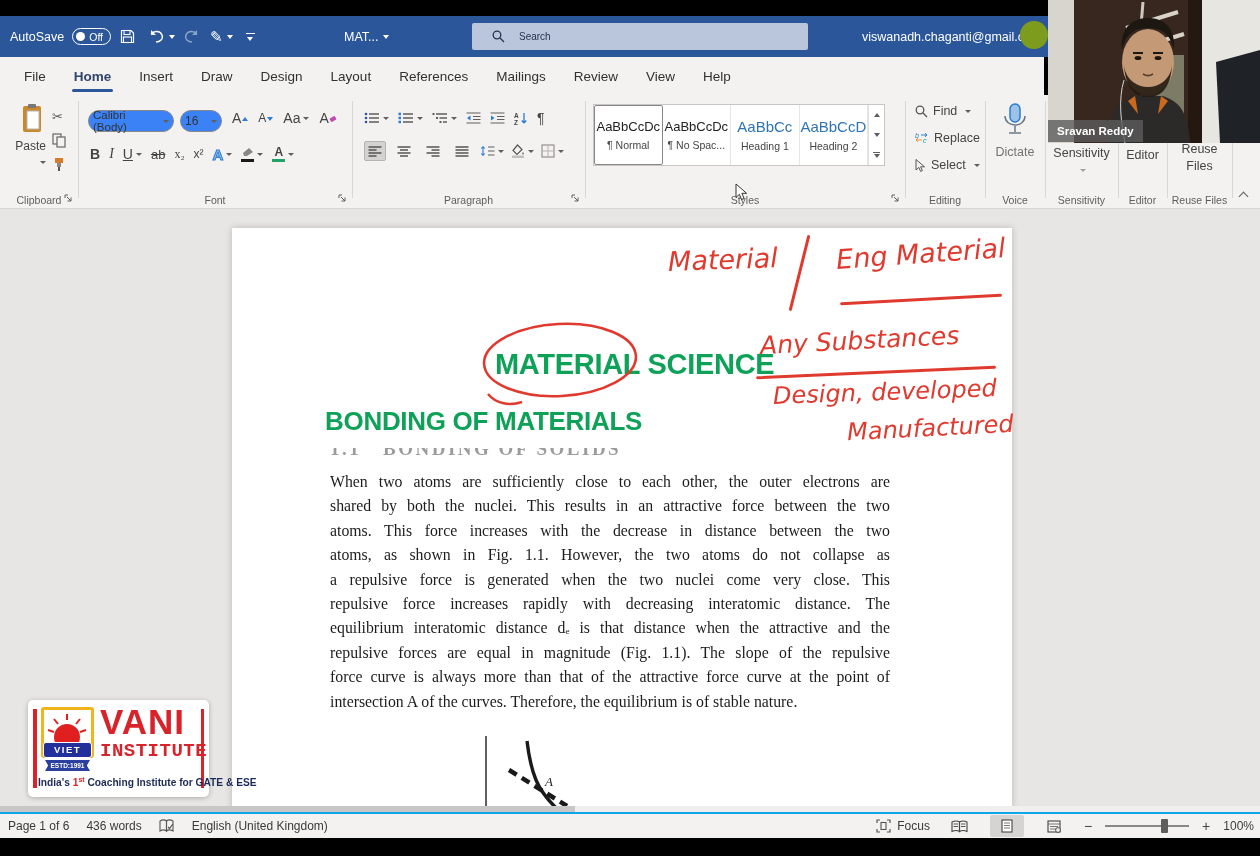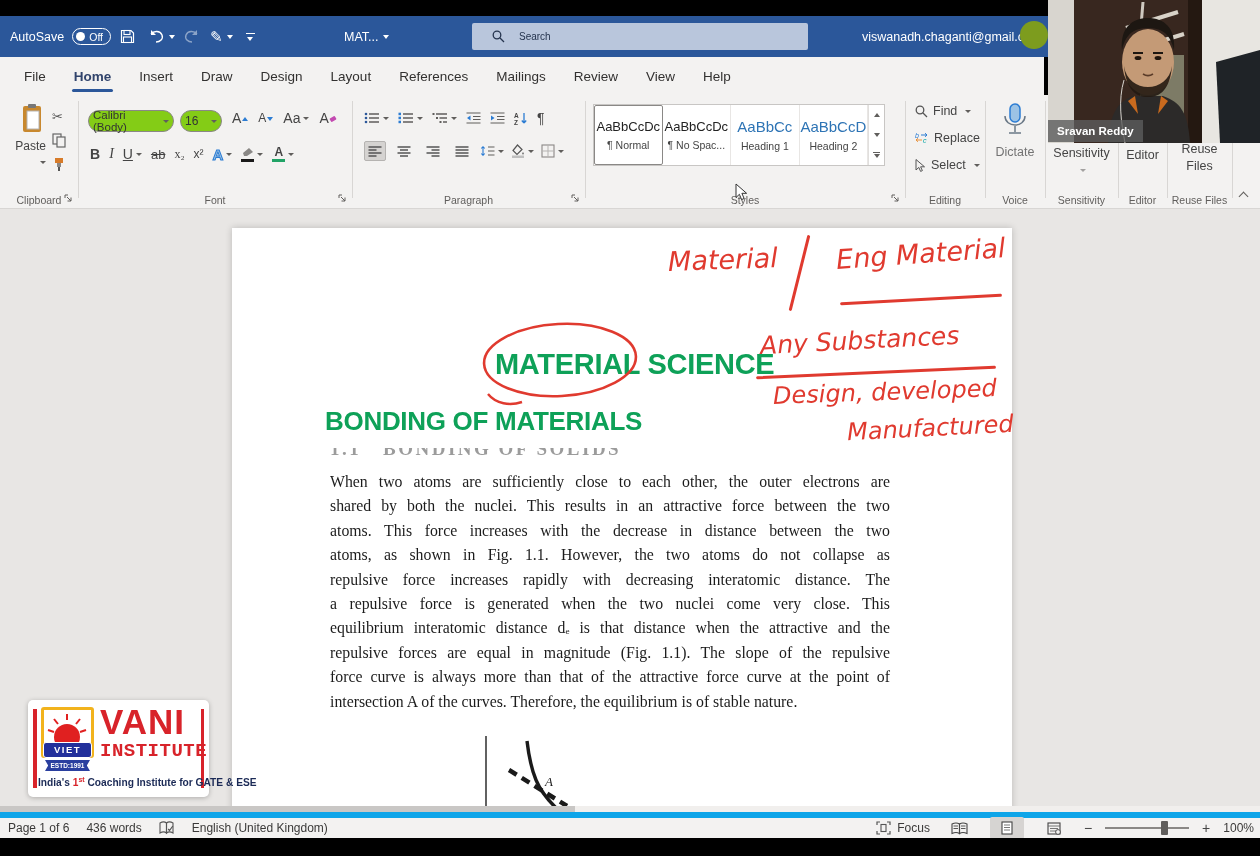--- a/index.html
+++ b/index.html
@@ -35,21 +35,21 @@
 
   
   .ribbon{position:absolute;left:0;top:95px;width:1260px;height:114px;background:#f3f2f1;border-bottom:1px solid #d8d6d4;z-index:2;}
   .rdiv{position:absolute;top:6px;bottom:10px;width:1px;background:#d8d6d4;}
   .grp{position:absolute;top:0;height:114px;}
   .grp-label{position:absolute;bottom:3px;left:0;right:0;text-align:center;font-size:10.5px;color:#605e5c;}
   .launcher{position:absolute;bottom:6px;right:5px;width:9px;height:9px;}
   .btn{display:flex;align-items:center;justify-content:center;border-radius:2px;color:#444;}
   .btn.sel{background:#d5d3d1;border:1px solid #b5b3b1;}
   .dd::after{content:"";display:inline-block;width:0;height:0;border-left:3px solid transparent;border-right:3px solid transparent;border-top:3.5px solid #605e5c;margin-left:3px;vertical-align:middle;}
-  .combo{background:#84cc16;border:1px solid #8a8886;border-radius:11px;height:22px;display:flex;align-items:center;font-size:12px;color:#333;padding:10px 4px;justify-content:space-between;}
+  .combo{background:#3b82f6;border:1px solid #8a8886;border-radius:11px;height:22px;display:flex;align-items:center;font-size:12px;color:#333;padding:10px 4px;justify-content:space-between;}
   .fglyph{font-size:14px;color:#444;}
   .caret-up{display:inline-block;width:0;height:0;border-left:3px solid transparent;border-right:3px solid transparent;border-bottom:4px solid #2b7cd3;margin-left:1px;vertical-align:top;margin-top:2px;}
   .caret-dn{display:inline-block;width:0;height:0;border-left:3px solid transparent;border-right:3px solid transparent;border-top:4px solid #2b7cd3;margin-left:1px;vertical-align:top;margin-top:2px;}
   .ubar{display:inline-block;width:13px;height:3px;margin-top:1px;}
   .stylebox{position:absolute;left:8px;top:9px;width:292px;height:62px;background:#fff;border:1px solid #c8c6c4;display:flex;}
   .styleitem{width:69px;height:100%;display:flex;flex-direction:column;align-items:center;justify-content:center;gap:5px;border-right:1px solid #e8e6e4;}
   .styleitem.sel{border:1.5px solid #8a8886;border-radius:2px;}
   .sprev{font-size:13px;color:#222;}
   .sprev.h{font-size:15px;color:#2e74b5;}
   .sname{font-size:10.5px;color:#444;}
@@ -73,21 +73,21 @@
   .gtitle{position:absolute;font-weight:700;color:#0ea158;letter-spacing:-.3px;white-space:nowrap;}
   .fadedwrap{position:absolute;overflow:hidden;opacity:.5;}
   .fadedwrap span{display:block;margin-top:-10px;font-family:"Liberation Serif","DejaVu Serif",serif;font-weight:700;font-size:19px;color:#3a3a3a;letter-spacing:2.5px;white-space:nowrap;}
   .scanpara{position:absolute;left:98px;top:242px;width:560px;font-family:"Liberation Serif","DejaVu Serif",serif;font-size:15.8px;line-height:24.4px;color:#1c1c1c;}
   .scanline{text-align:justify;text-align-last:justify;}
   .scanline.last{text-align-last:left;}
 
   
   .hscroll{position:absolute;left:0;top:806px;width:1260px;height:6px;background:#f1efed;z-index:3;}
   .hthumb{position:absolute;left:0;top:0;width:575px;height:6px;background:#c9c7c5;}
-  .statusbar{position:absolute;left:0;top:812px;width:1260px;height:26px;background:#f3f2f1;border-top:6px solid #0ea5e9;display:flex;align-items:center;font-size:12px;color:#3b3a39;z-index:3;}
+  .statusbar{position:absolute;left:0;top:812px;width:1260px;height:26px;background:#f3f2f1;border-top:2px solid #0ea5e9;display:flex;align-items:center;font-size:12px;color:#3b3a39;z-index:3;}
   .sb-left{display:flex;align-items:center;gap:17px;padding-left:8px;}
   .sb-right{position:absolute;right:6px;display:flex;align-items:center;gap:13px;}
   .sb-viewbtn{width:34px;height:22px;display:flex;align-items:center;justify-content:center;border-radius:2px;}
   .sb-viewbtn.sel{background:#d6d4d2;}
   .zoomtrack{position:relative;width:84px;height:2px;background:#8a8886;}
   .zoomthumb{position:absolute;left:56px;top:-6px;width:7px;height:14px;background:#605e5c;border-radius:1px;}
   .zsign{font-size:14px;color:#444;}
 
   
   .webcam{position:absolute;left:1048px;top:0;width:212px;height:143px;z-index:6;overflow:hidden;}
@@ -520,22 +520,22 @@
 
       <div class="fadedwrap" style="left:98px;top:220px;width:372px;height:14px;">
         <span>1.1&nbsp;&nbsp;&nbsp;BONDING OF SOLIDS</span>
       </div>
 
       <div class="scanpara">
         <div class="scanline">When two atoms are sufficiently close to each other, the outer electrons are</div>
         <div class="scanline">shared by both the nuclei. This results in an attractive force between the two</div>
         <div class="scanline">atoms. This force increases with the decrease in distance between the two</div>
         <div class="scanline">atoms, as shown in Fig. 1.1. However, the two atoms do not collapse as</div>
+        <div class="scanline">a repulsive force is generated when the two nuclei come very close. This</div>
         <div class="scanline">repulsive force increases rapidly with decreasing interatomic distance. The</div>
-        <div class="scanline">a repulsive force is generated when the two nuclei come very close. This</div>
         <div class="scanline">equilibrium interatomic distance dₑ is that distance when the attractive and the</div>
         <div class="scanline">repulsive forces are equal in magnitude (Fig. 1.1). The slope of the repulsive</div>
         <div class="scanline">force curve is always more than that of the attractive force curve at the point of</div>
         <div class="scanline last">intersection A of the curves. Therefore, the equilibrium is of stable nature.</div>
       </div>
 
       <svg class="abs" style="left:235px;top:500px;" width="130" height="84" viewBox="0 0 130 84">
         <line x1="19" y1="8" x2="19" y2="84" stroke="#3a3a3a" stroke-width="1.6"></line>
         <path d="M60,13 C62,30 64,40 69,52 C73,62 81,72 90,81" fill="none" stroke="#1a1a1a" stroke-width="3.4"></path>
         <line x1="42" y1="42" x2="100" y2="78" stroke="#1a1a1a" stroke-width="4.5" stroke-dasharray="9 6"></line>

